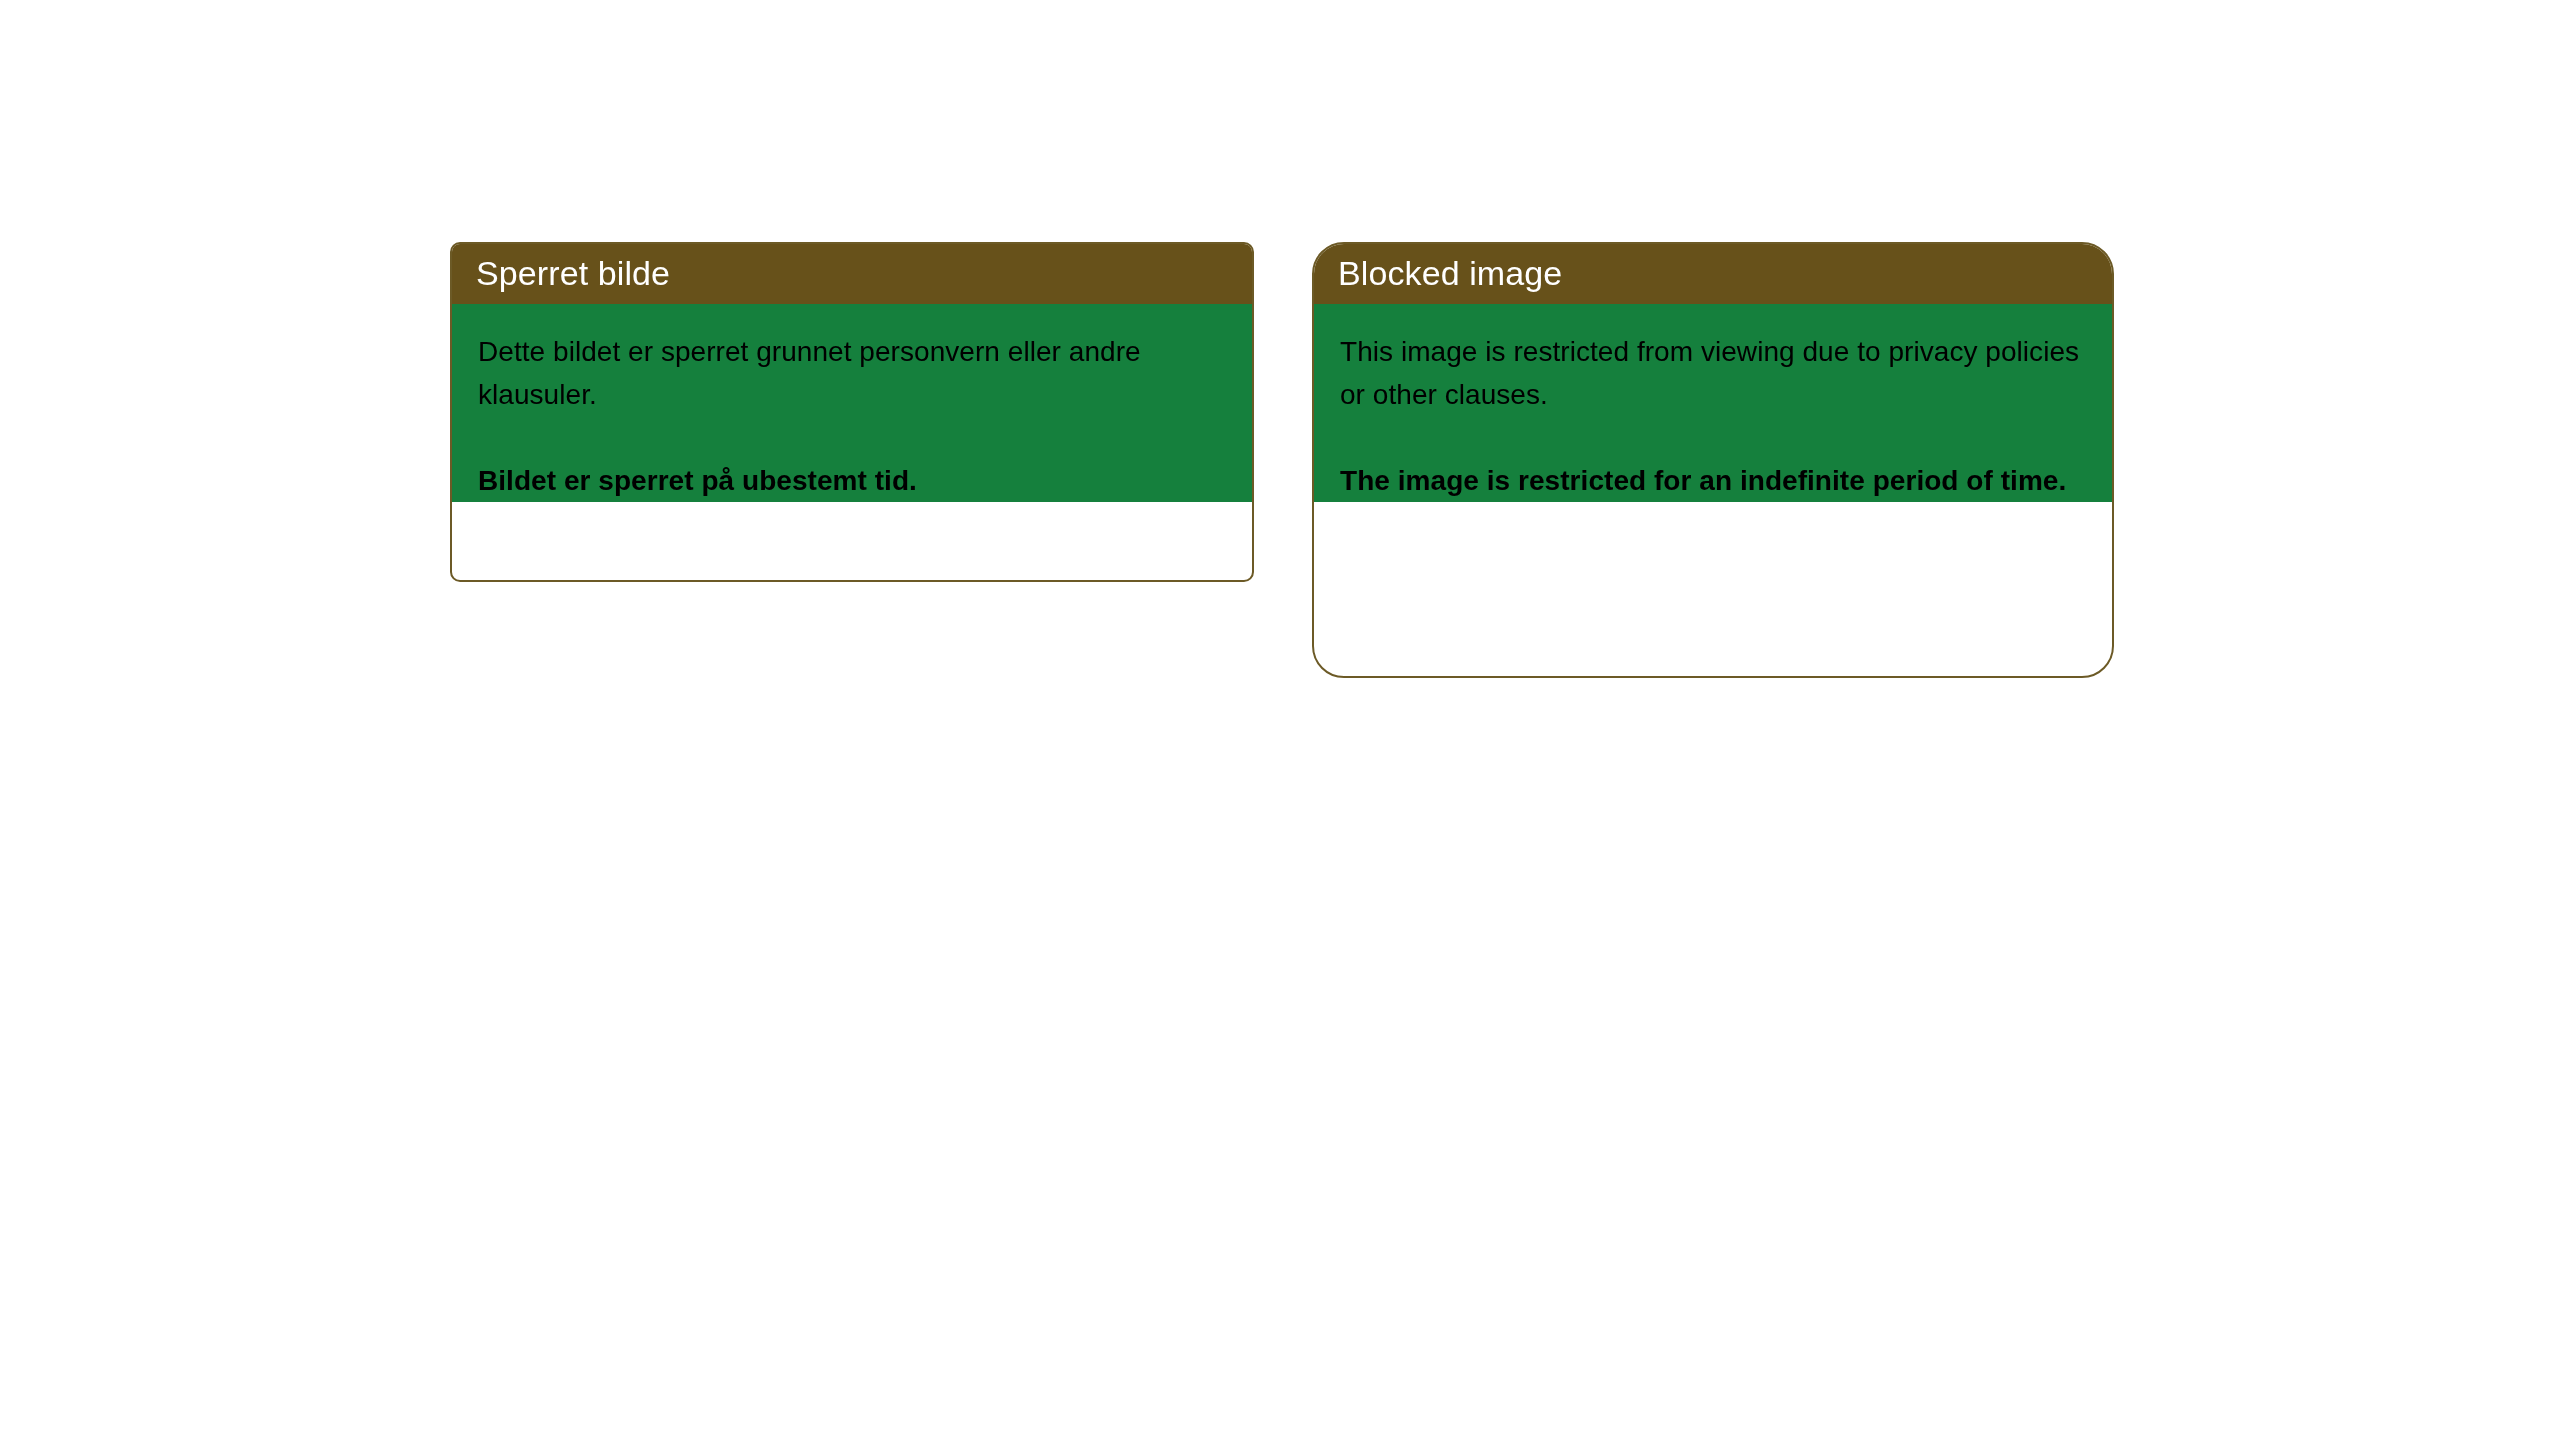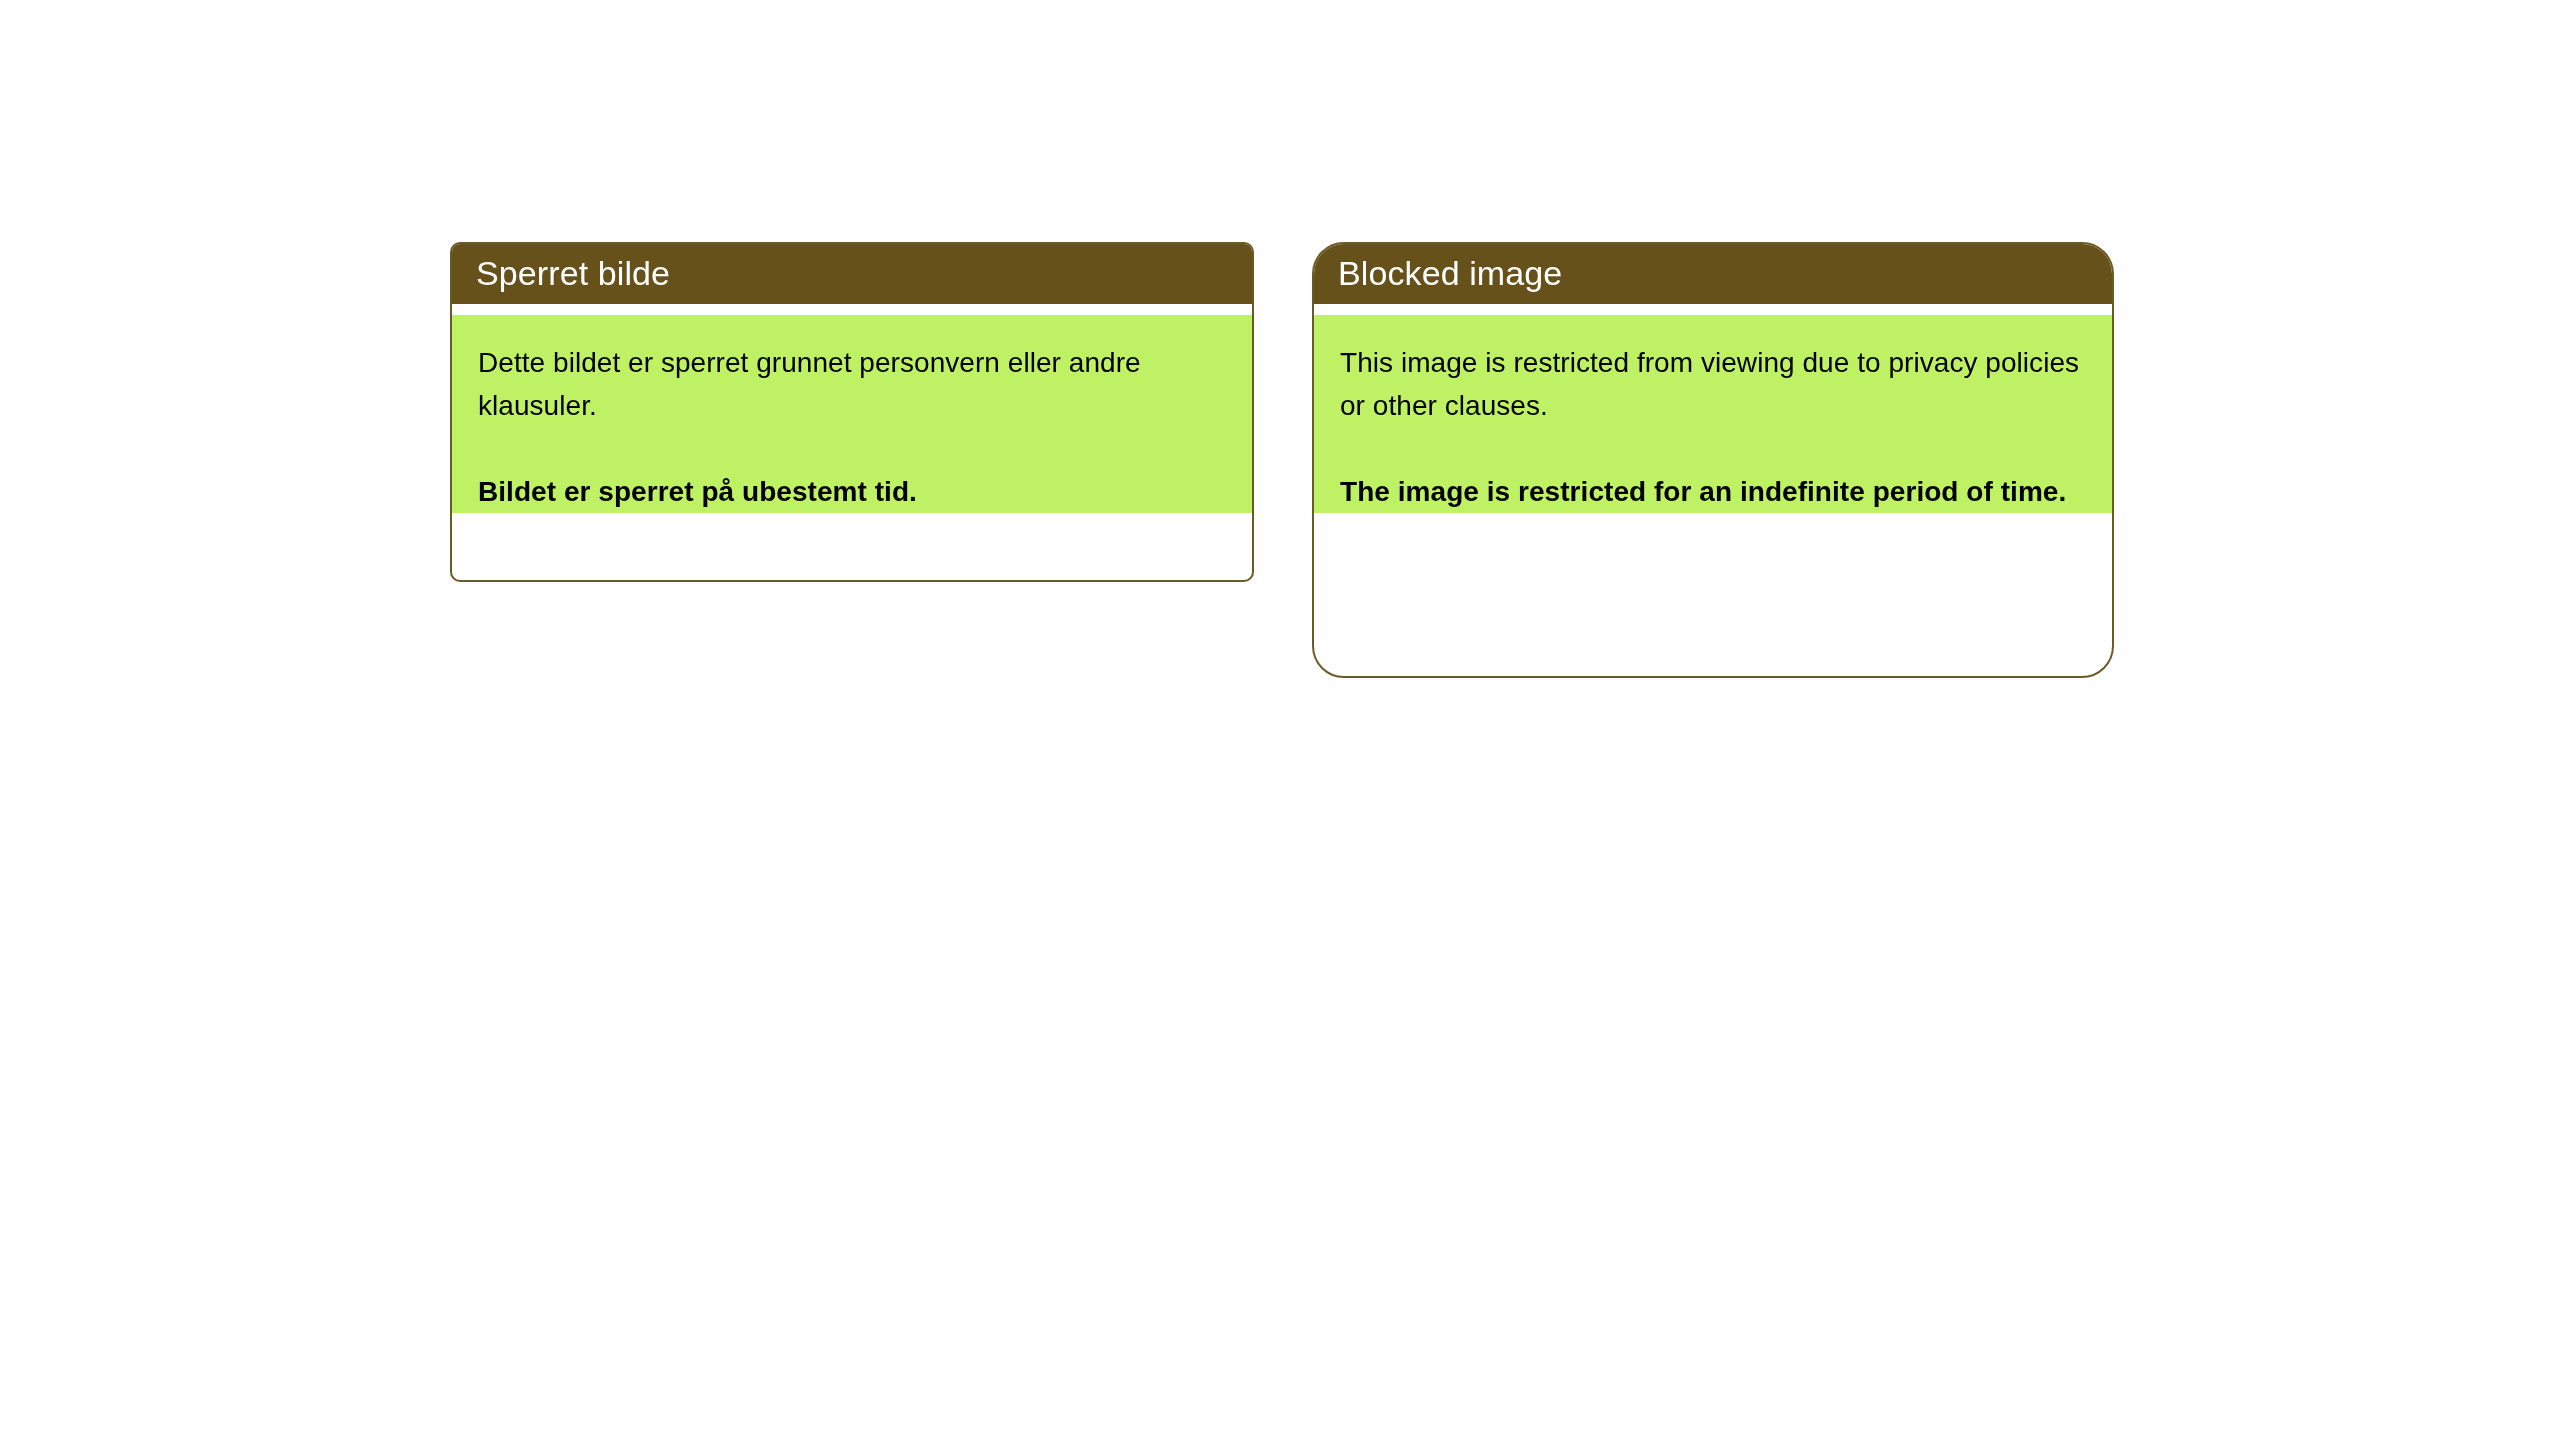--- a/index.html
+++ b/index.html
@@ -47,42 +47,42 @@
     height: 436px;
     border-radius: 32px;
   }
 
   
   .card-header {
     position: relative;
     box-sizing: border-box;
     height: 62px;
     background: #67511a;
-    margin: -2px -2px 11px -2px;      
+    margin: -2px -2px 0 -2px;      
     border-top-left-radius: 9px;
     border-top-right-radius: 9px;
     display: flex;
     align-items: center;
     padding: 0 0 0 26px;
   }
 
   .card-title {
     color: #ffffff;
     font-size: 34px;
     font-weight: 400;
     line-height: 1;
     letter-spacing: 0.1px;
     white-space: nowrap;
   }
 
   
   .card-body {
     box-sizing: border-box;
     padding: 26px 24px 0 26px;
-    background: #bef264;
+    background: #15803d;
   }
 
   .card-paragraph {
     margin: 0;
     color: #000000;
     font-size: 28px;
     line-height: 43px;
     font-weight: 400;
     letter-spacing: 0.05px;
   }

